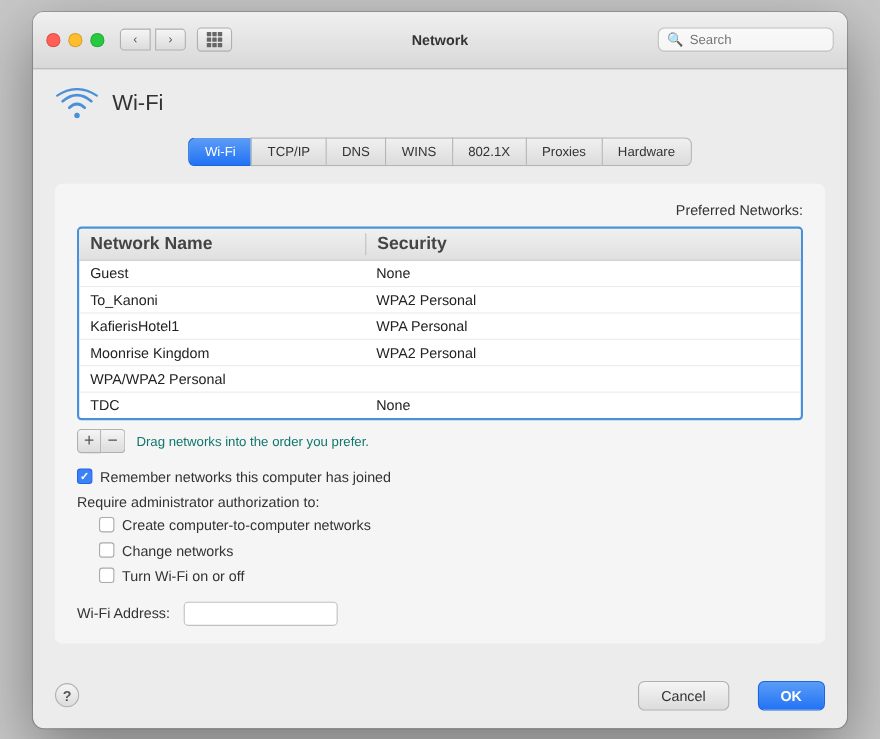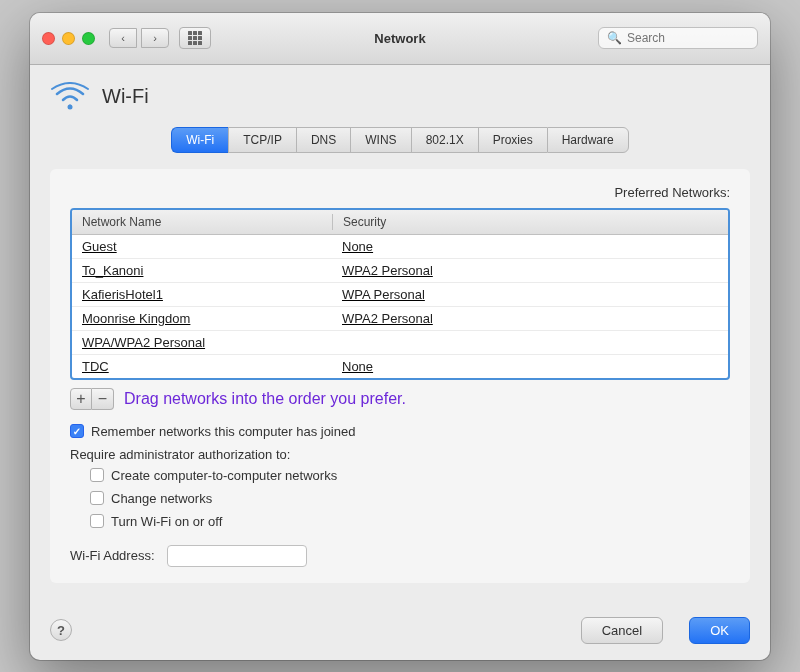--- a/index.html
+++ b/index.html
@@ -216,38 +216,37 @@
     }
 
     .table-header {
       display: flex;
       background: linear-gradient(to bottom, #f0f0f0, #e0e0e0);
       border-bottom: 1px solid #c0c0c0;
     }
 
     .table-header-cell {
       padding: 5px 10px;
-      font-size: 12px;
+      font-size: 16px;
       color: #444;
-      font-weight: 400;
+      font-weight: 700;
     }
 
     .col-name { width: 260px; }
     .col-security { flex: 1; }
 
     .table-divider {
       width: 1px;
       background: #c0c0c0;
       margin: 4px 0;
     }
 
     .table-row {
       display: flex;
       border-bottom: 1px solid #ebebeb;
-      text-decoration: underline;
     }
 
     .table-row:last-child { border-bottom: none; }
 
     .table-cell {
       padding: 4px 10px;
       font-size: 13px;
       color: #222;
     }
 
@@ -271,22 +270,22 @@
       font-size: 16px;
       color: #555;
       line-height: 1;
     }
 
     .action-btn:first-child { border-radius: 4px 0 0 4px; }
     .action-btn.minus { border-radius: 0 4px 4px 0; border-left: none; }
 
     .drag-hint {
       margin-left: 10px;
-      font-size: 16px;
-      color: #6d28d9;
+      font-size: 12px;
+      color: #0f766e;
       text-align: center;
     }
 
     
     .checkbox-row {
       display: flex;
       align-items: center;
       gap: 7px;
       margin-bottom: 8px;
     }
@@ -394,21 +393,21 @@
 
     .btn-cancel {
       background: linear-gradient(to bottom, #f5f5f5, #dcdcdc);
       color: #333;
     }
 
     .btn-ok {
       background: linear-gradient(to bottom, #5b9cf6, #2272f5);
       color: white;
       border-color: #1a66e0;
-      font-weight: 400;
+      font-weight: 700;
     }
   </style>
 </head>
 <body>
 
 <div class="window">
 
   <div class="titlebar">
     <div class="traffic-lights">
       <div class="traffic-light close"></div>

